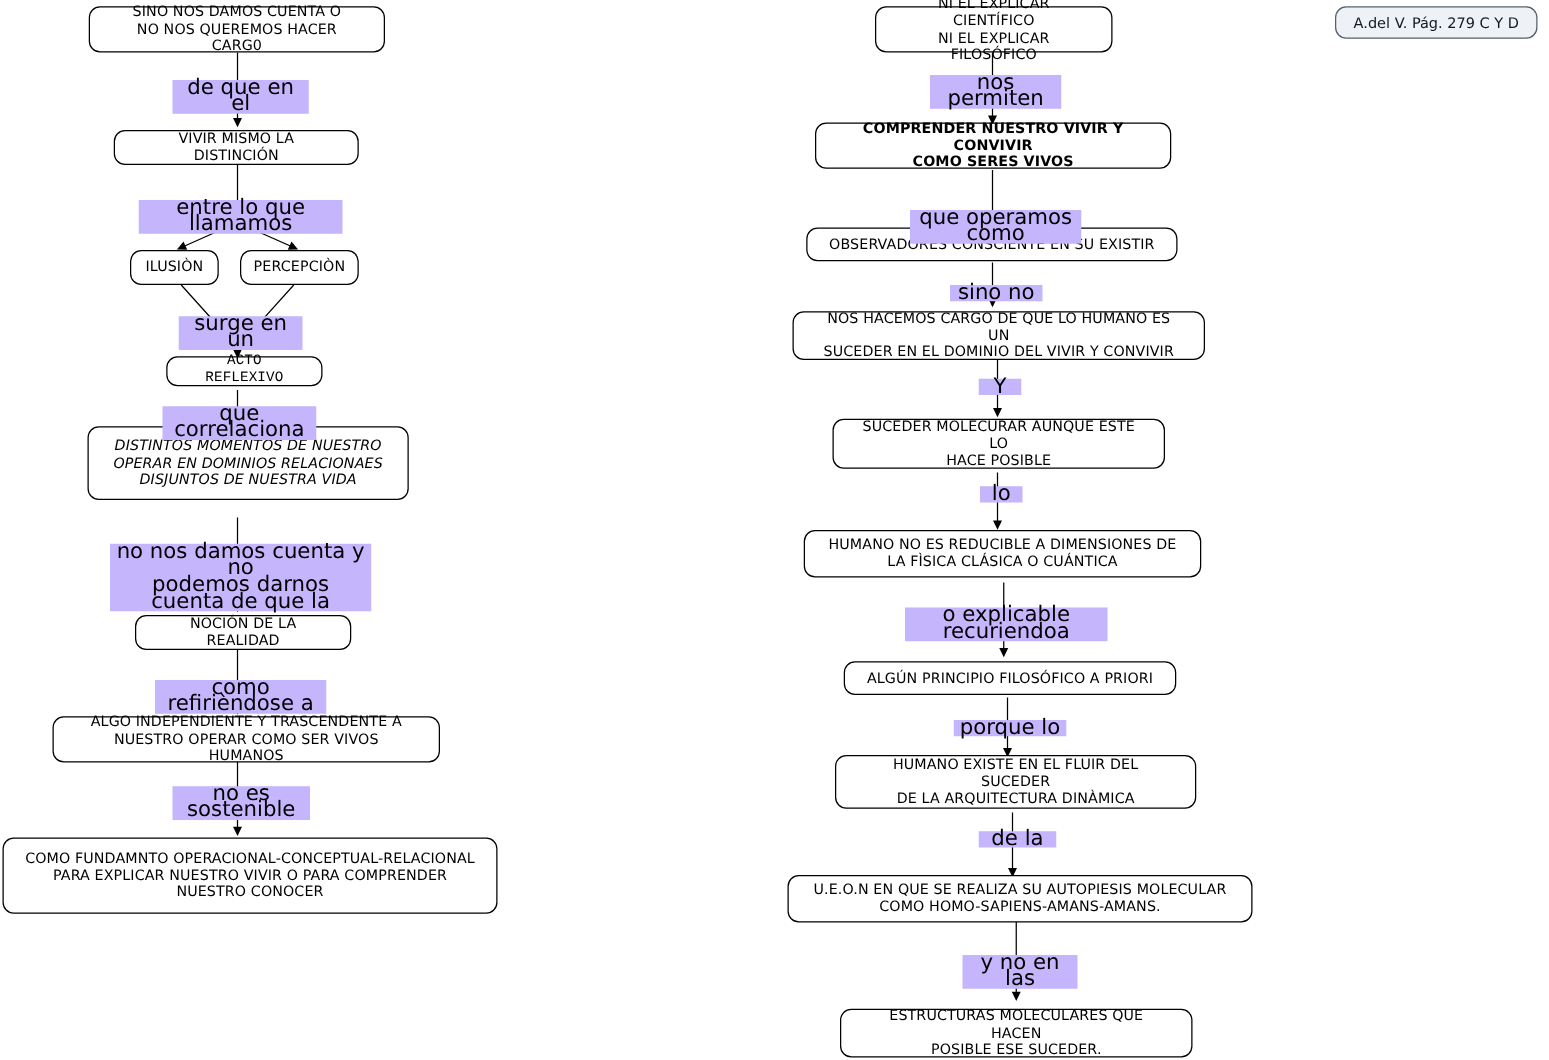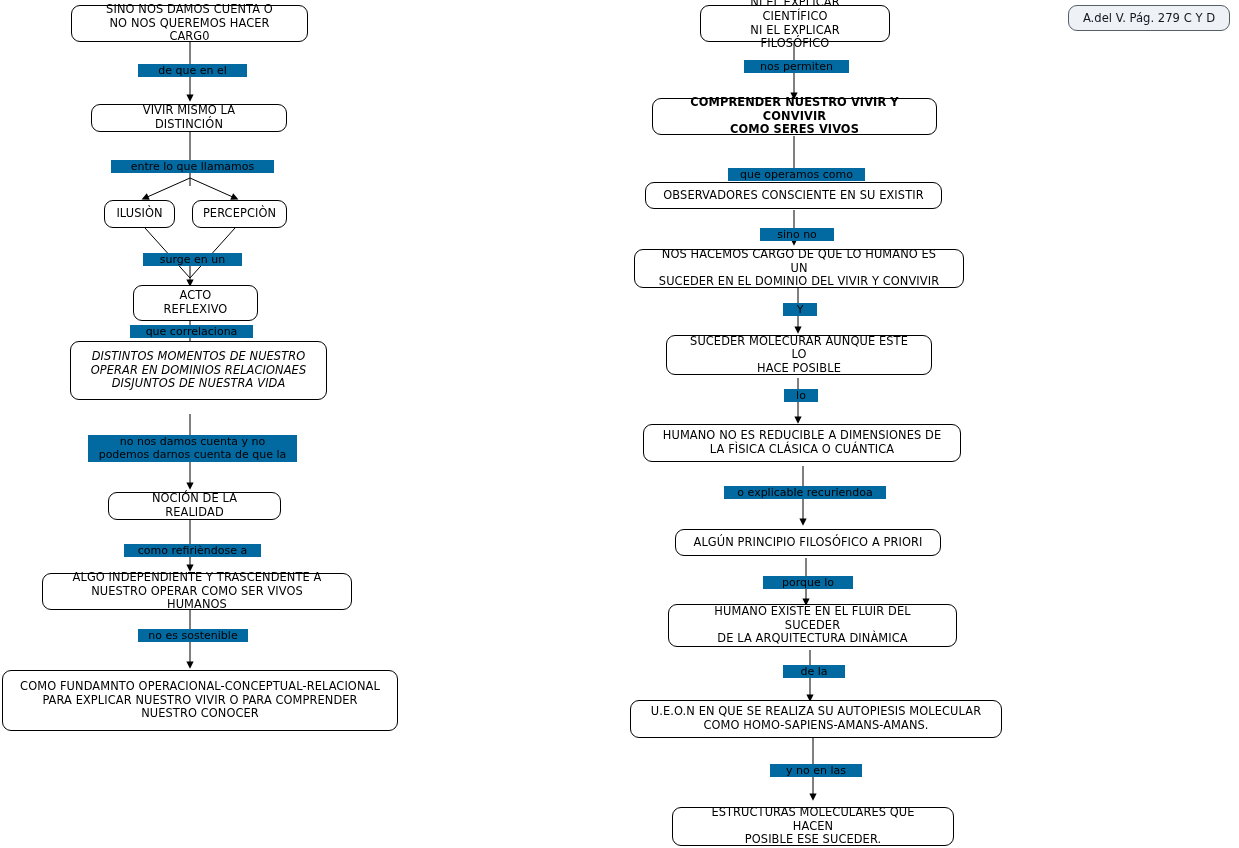--- a/index.html
+++ b/index.html
@@ -35,25 +35,25 @@
     border:1px solid #555f68;
     border-radius:9px;
     background:#eef2f6;
     display:flex;align-items:center;justify-content:center;
     font-size:11.6px;color:#111820;
     z-index:3;
     white-space:nowrap;
   }
   .elabel{
     position:absolute;
-    font-size:11px;
+    font-size:17px;
     line-height:13.4px;
     color:#000000;
     text-align:center;
-    background:#0369a1;
+    background:#c4b5fd;
     white-space:pre-line;
     z-index:3;
     padding:0 2px;
   }
 </style>
 </head>
 <body>
 
 <div id="canvas">
 
@@ -93,21 +93,21 @@
 
   <div class="node" style="left:71px;top:5px;width:237px;height:37px;">SINO NOS DAMOS CUENTA O
 NO NOS QUEREMOS HACER CARG0</div>
 
   <div class="node" style="left:91px;top:104px;width:196px;height:28px;">VIVIR MISMO LA DISTINCIÓN</div>
 
   <div class="node" style="left:104px;top:200px;width:71px;height:28px;">ILUSIÒN</div>
 
   <div class="node" style="left:192px;top:200px;width:95px;height:28px;">PERCEPCIÒN</div>
 
-  <div class="node" style="left:133px;top:285px;width:125px;height:36px;">ACTO REFLEXIVO</div>
+  <div class="node" style="left:133px;top:285px;width:125px;height:24px;font-family:Liberation Mono, monospace;">ACTO REFLEXIVO</div>
 
   <div class="node" style="left:70px;top:341px;width:257px;height:59px;font-style:italic;">DISTINTOS MOMENTOS DE NUESTRO
 OPERAR EN DOMINIOS RELACIONAES
 DISJUNTOS DE NUESTRA VIDA</div>
 
   <div class="node" style="left:108px;top:492px;width:173px;height:28px;">NOCIÓN DE LA REALIDAD</div>
 
   <div class="node" style="left:42px;top:573px;width:310px;height:37px;">ALGO INDEPENDIENTE Y TRASCENDENTE A
 NUESTRO OPERAR COMO SER VIVOS HUMANOS</div>
 

